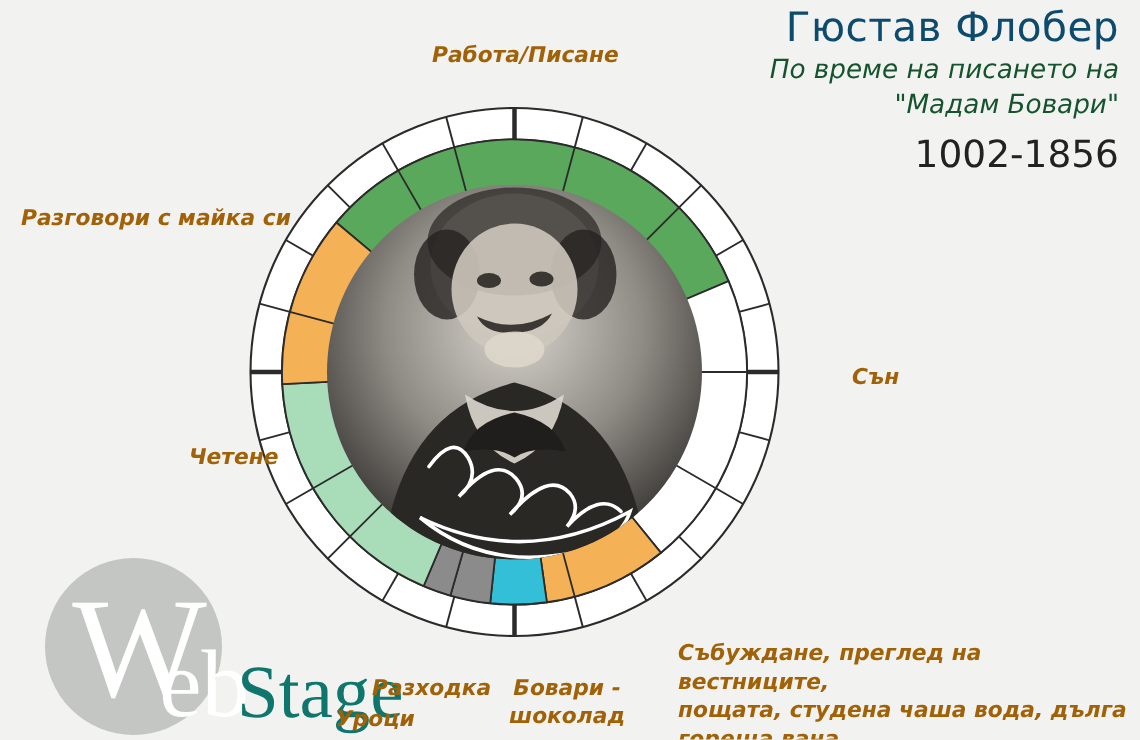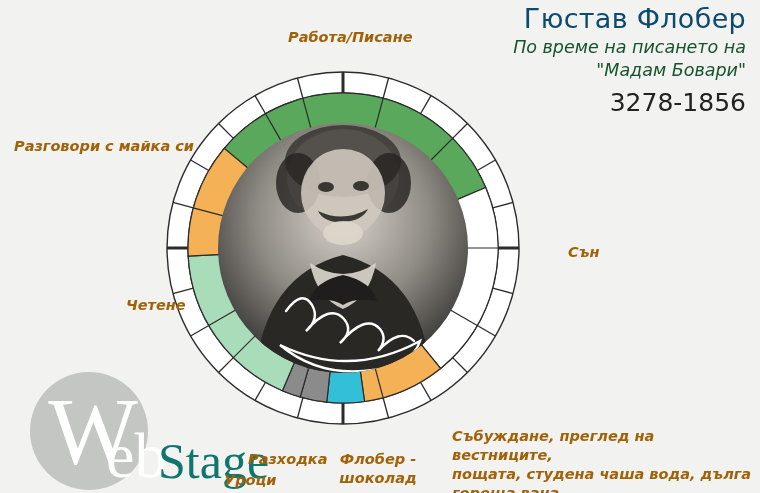--- a/index.html
+++ b/index.html
@@ -56,21 +56,21 @@
     <div class="wm-circle"></div>
     <div class="wm-w">W</div>
     <div class="wm-eb">eb</div>
     <div class="wm-stage">Stage</div>
   </div>
 
   <div class="header">
     <div class="h-title">Гюстав Флобер</div>
     <div class="h-sub">По време на писането на</div>
     <div class="h-sub">"Мадам Бовари"</div>
-    <div class="h-years">3278-1856</div>
+    <div class="h-years">1002-1856</div>
   </div>
 
   <div class="chart-wrap">
     <svg class="ring" viewBox="0 0 366 366">
       <defs>
         <clipPath id="innerclip">
             <circle cx="183" cy="183" r="125"></circle>
           </clipPath>
         <radialGradient id="photoGrad" cx="50%" cy="38%" r="72%">
           <stop offset="0%" stop-color="#d8d4cd"></stop>
@@ -156,20 +156,20 @@
       </g>
       <circle cx="183" cy="183" r="125" fill="none" stroke="#f2f2f0" stroke-width="0"></circle>
     </svg>
   </div>
 
   <div class="lbl lbl-work">Работа/Писане</div>
   <div class="lbl lbl-mother">Разговори с майка си</div>
   <div class="lbl lbl-read">Четене</div>
   <div class="lbl lbl-lessons">Уроци</div>
   <div class="lbl lbl-walk">Разходка</div>
-  <div class="lbl lbl-snack">Флобер -
+  <div class="lbl lbl-snack">Бовари -
 шоколад</div>
   <div class="lbl lbl-sleep">Сън</div>
   <div class="lbl lbl-morning">Събуждане, преглед на вестниците,
 пощата, студена чаша вода, дълга
 гореща вана</div>
 
 </div>
 
 </body></html>

